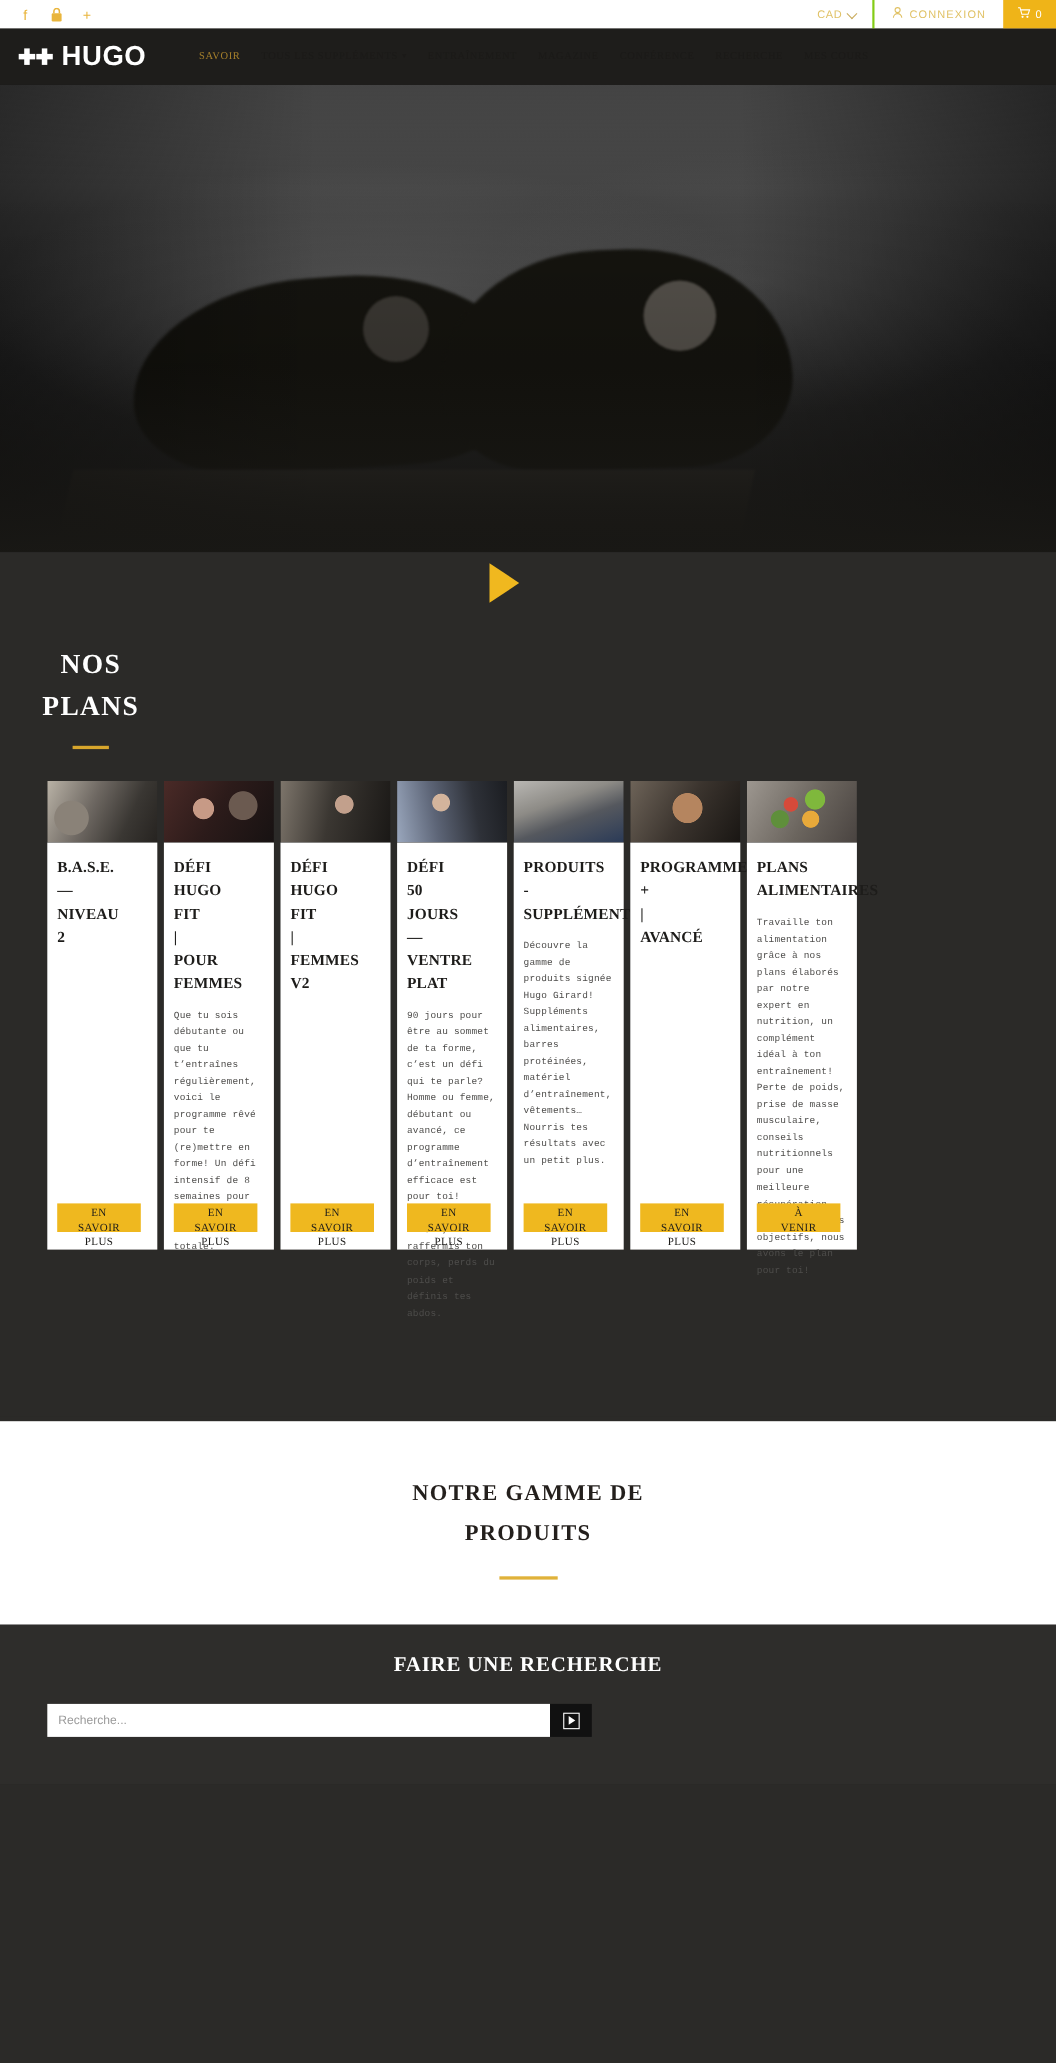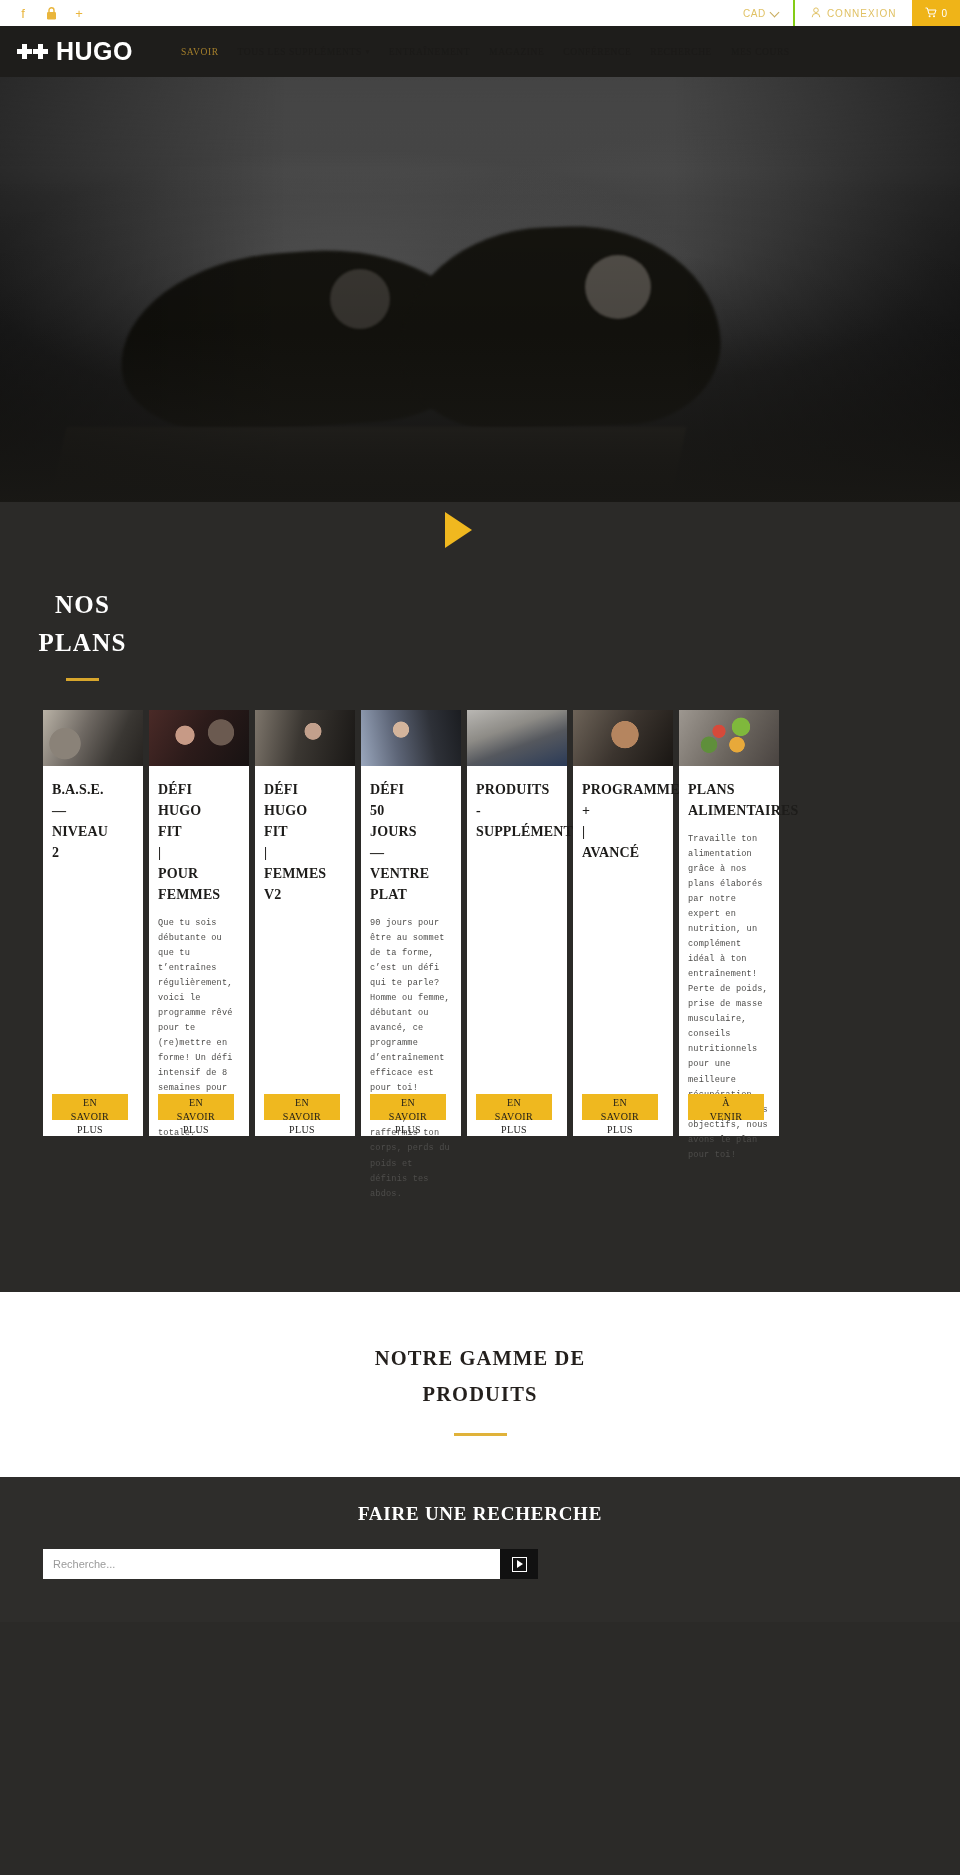--- a/index.html
+++ b/index.html
@@ -532,20 +532,21 @@
     <div class="card" style="left:467px;">
       <div class="card-img">
           <div class="ph ph5"></div>
         </div>
       <div class="card-body">
         <div class="card-title">
             <div>PRODUITS</div>
             <div>-</div>
             <div>SUPPLÉMENTS</div>
           </div>
+        <div class="card-desc">Découvre la gamme de produits signée Hugo Girard! Suppléments alimentaires, barres protéinées, matériel d’entraînement, vêtements… Nourris tes résultats avec un petit plus.</div>
         <div class="card-btn">EN
 SAVOIR
 PLUS</div>
       </div>
     </div>
 
     <div class="card" style="left:573px;">
       <div class="card-img">
           <div class="ph ph6"></div>
         </div>

